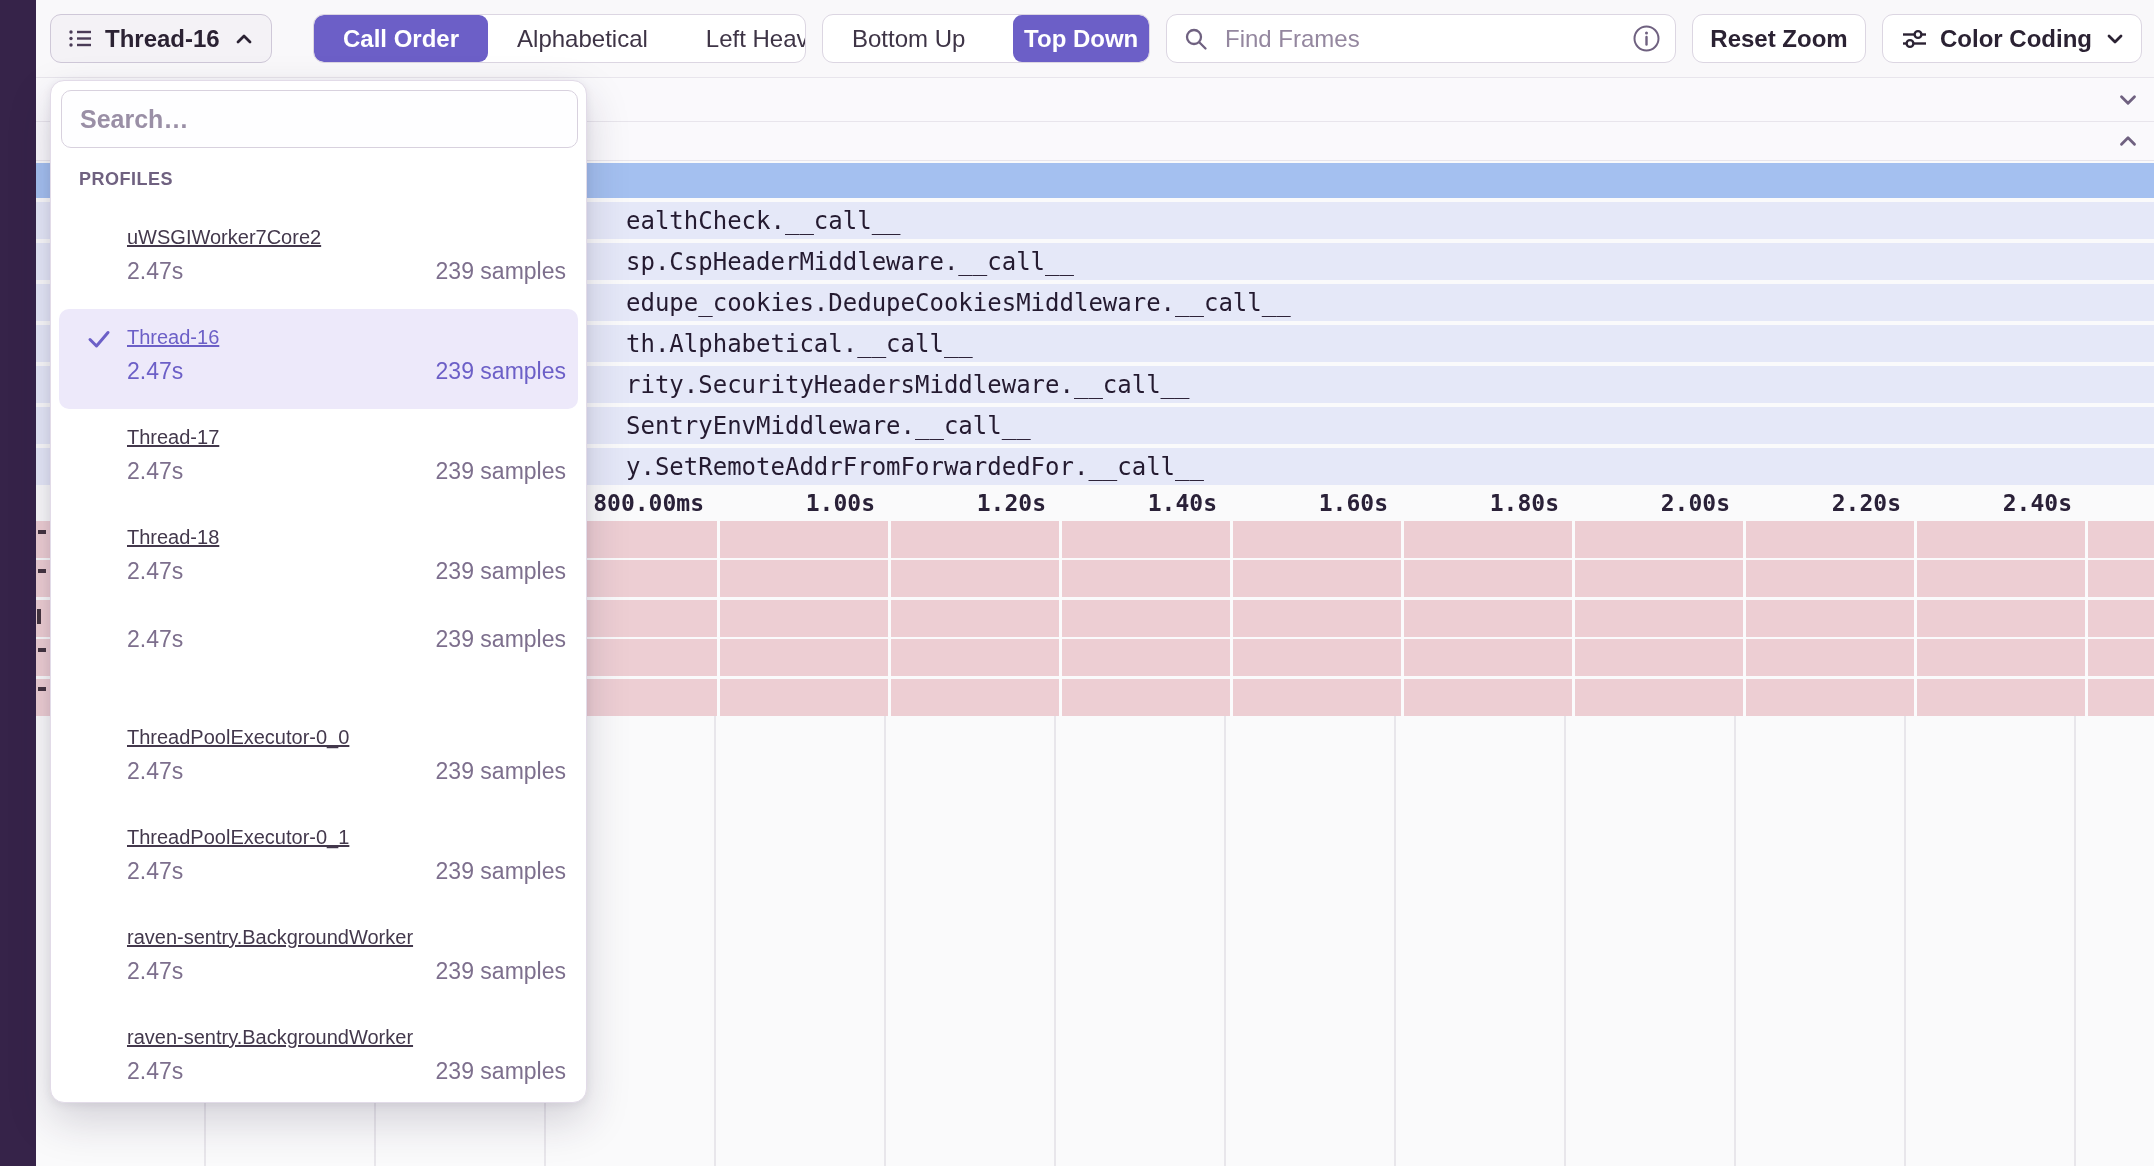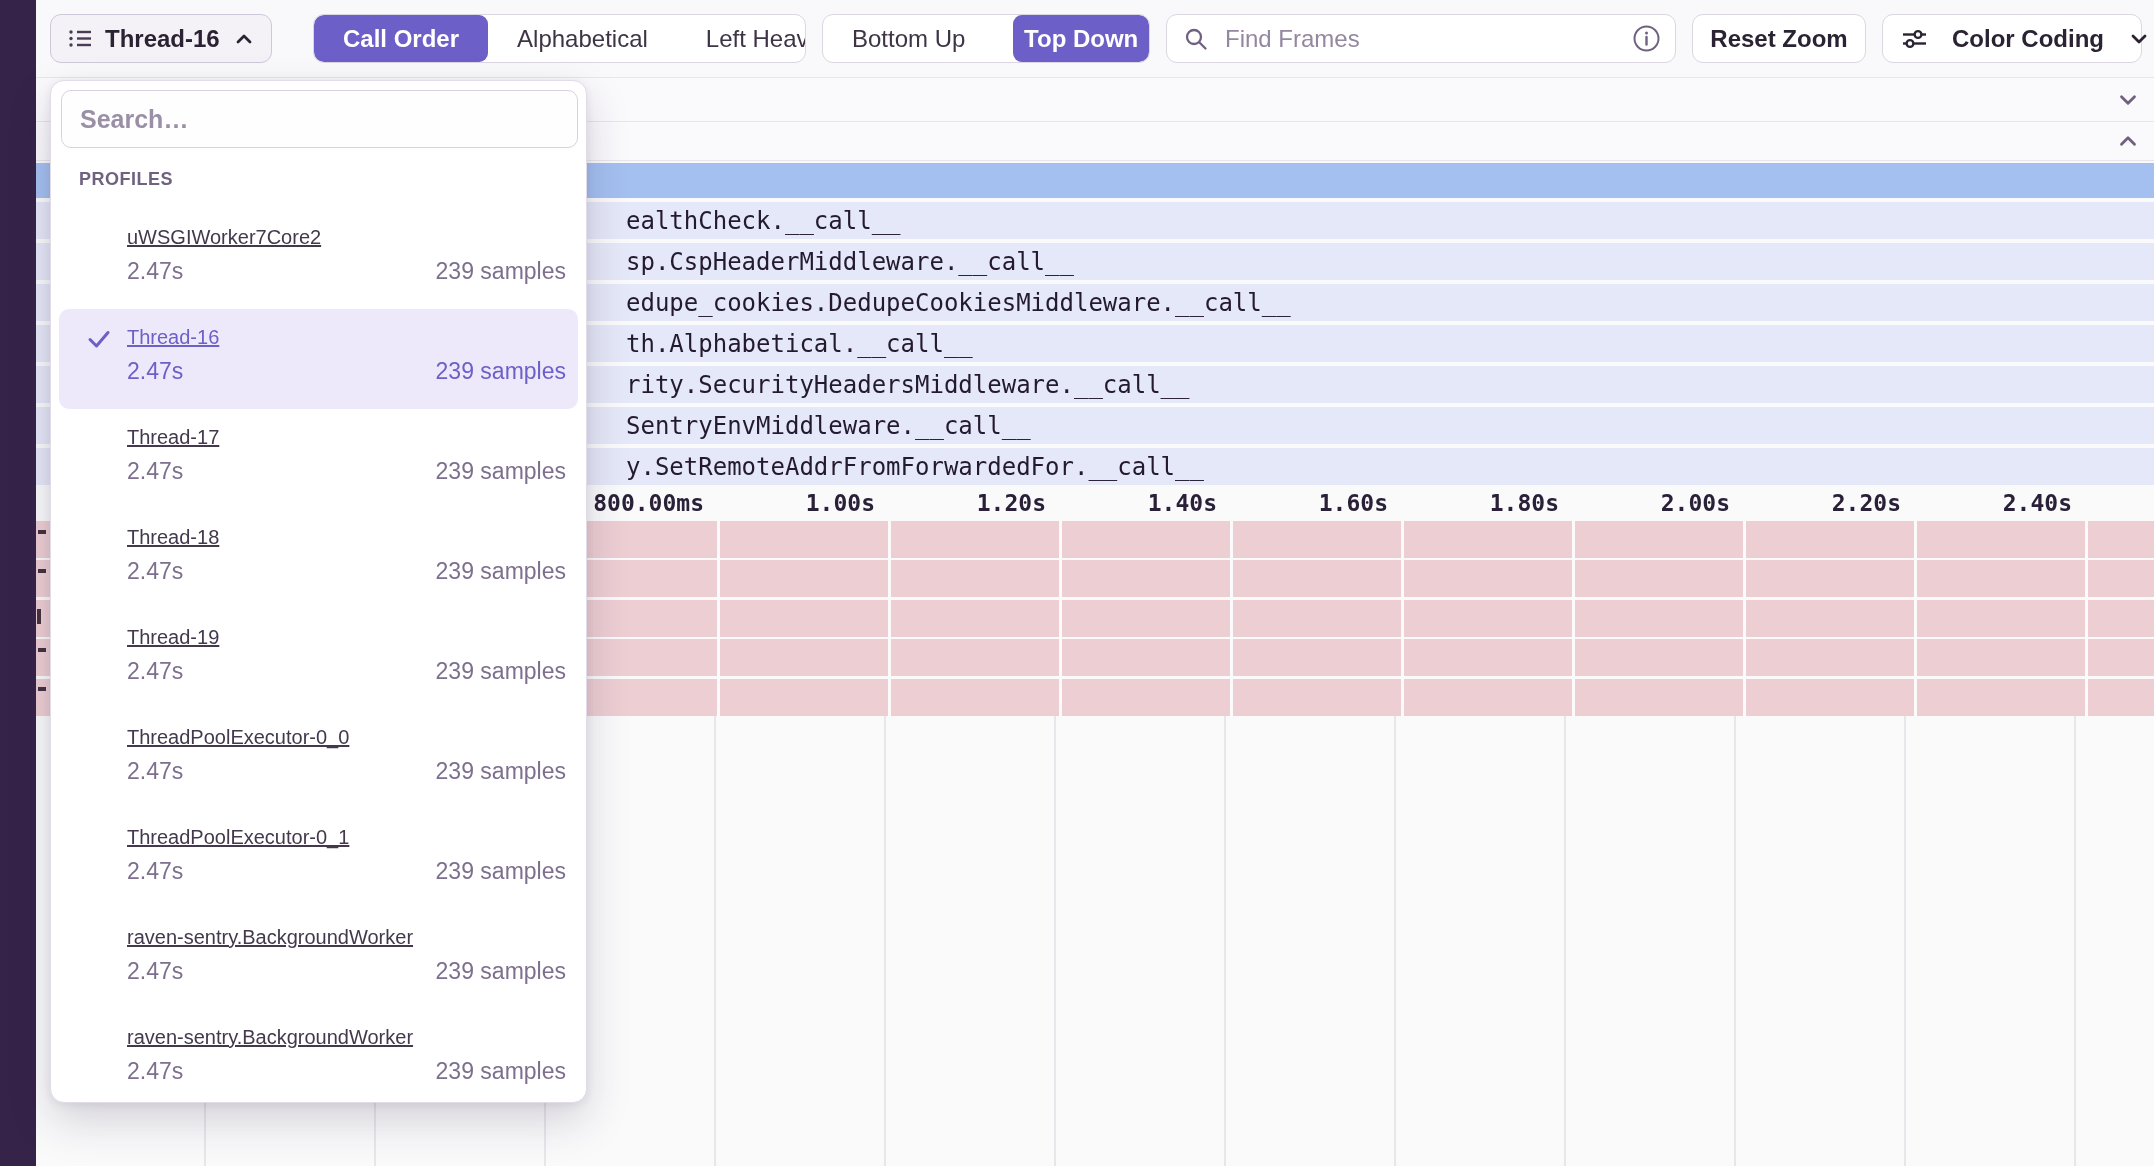--- a/index.html
+++ b/index.html
@@ -19,21 +19,21 @@
   .seg { overflow:hidden; }
   .seg-opt { height:100%; display:flex; align-items:center; justify-content:center; font-size:24px; font-weight:500; color:#3E3446; padding:0 29px; cursor:pointer; white-space:nowrap; }
   .seg-opt.active { background:#6C5FC7; color:#fff; font-weight:700; border-radius:9px; }
   .seg-div { width:1px; height:26px; background:#DDD7E1; }
   .seg-sort { left:277px; width:493px; }
   .seg-dir  { left:786px; width:328px;gap:19px; }
   .searchbox { left:1130px; width:510px; padding:0 14px 0 16px; gap:16px; }
   .searchbox input { flex:1; border:none; outline:none; font-family:"Liberation Sans",sans-serif; font-size:24px; color:#3E3446; background:transparent; min-width:0; }
   .searchbox input::placeholder { color:#94879F; }
   .reset-btn { left:1656px; width:174px; justify-content:center; cursor:pointer; }
-  .color-btn { left:1846px; width:260px; padding:0 18px; gap:24px; cursor:pointer; }
+  .color-btn { left:1846px; width:260px; padding:0 18px; gap:12px; cursor:pointer; }
   .color-btn .chev { margin-left:auto; }
 
   
   .section-bar { position:absolute; left:36px; right:0; background:#FAF9FC; border-bottom:1px solid #E8E5EC; }
   .bar-1 { top:79px; height:43px; }
   .bar-2 { top:122px; height:39px; }
   .section-bar .chev { position:absolute; right:13px; top:50%; transform:translateY(-50%); cursor:pointer; }
 
   
   .flame-row { position:absolute; left:36px; right:0; }
@@ -250,21 +250,20 @@
 
       <div class="dd-item">
         <div class="dd-name">Thread-18</div>
         <div class="dd-sub">
           <span>2.47s</span>
           <span>239 samples</span>
         </div>
       </div>
 
       <div class="dd-item">
-        <div class="dd-name">Thread-19</div>
         <div class="dd-sub">
           <span>2.47s</span>
           <span>239 samples</span>
         </div>
       </div>
 
       <div class="dd-item">
         <div class="dd-name">ThreadPoolExecutor-0_0</div>
         <div class="dd-sub">
           <span>2.47s</span>

